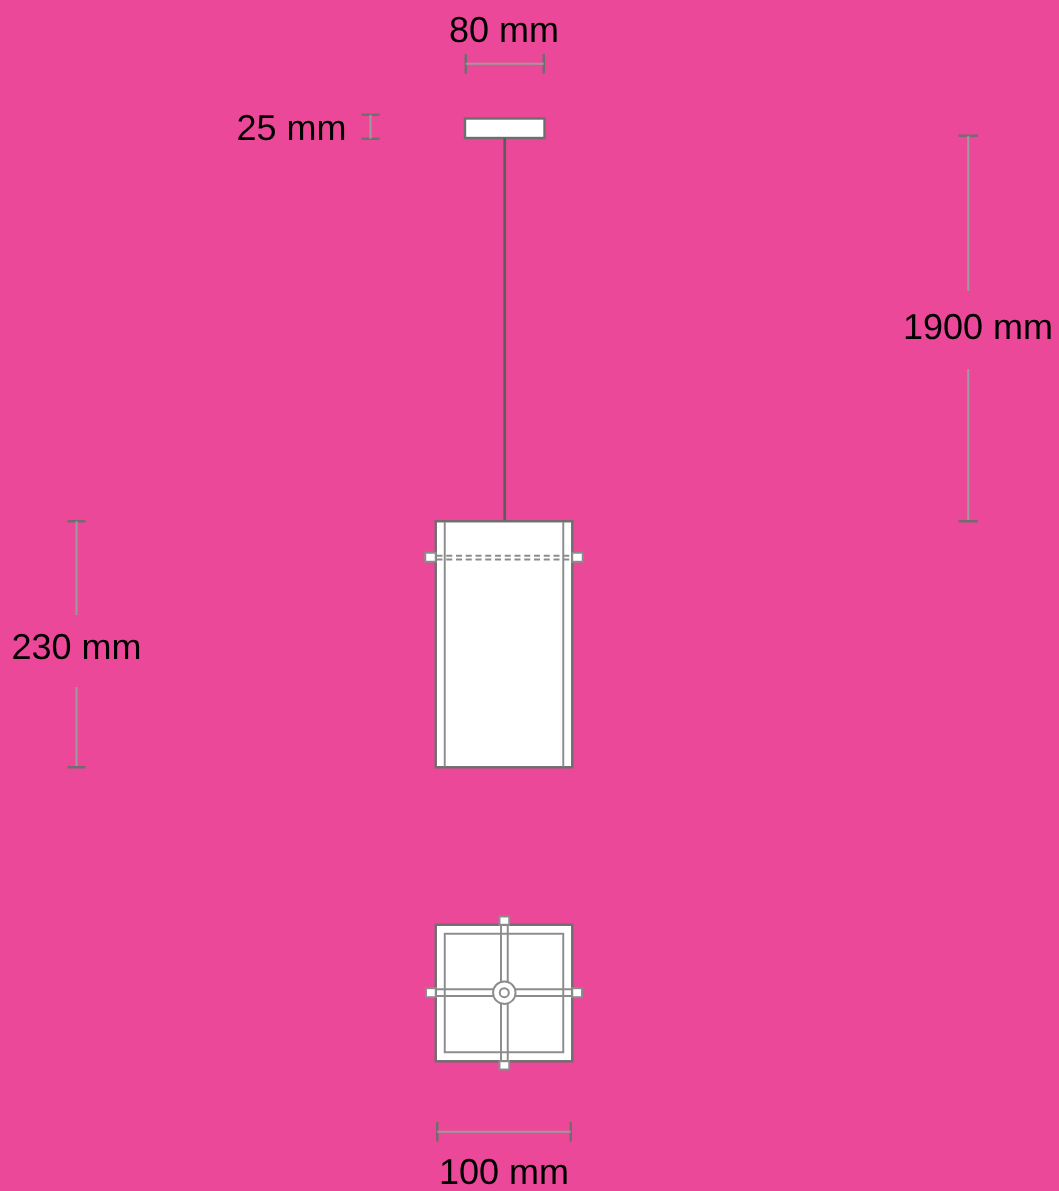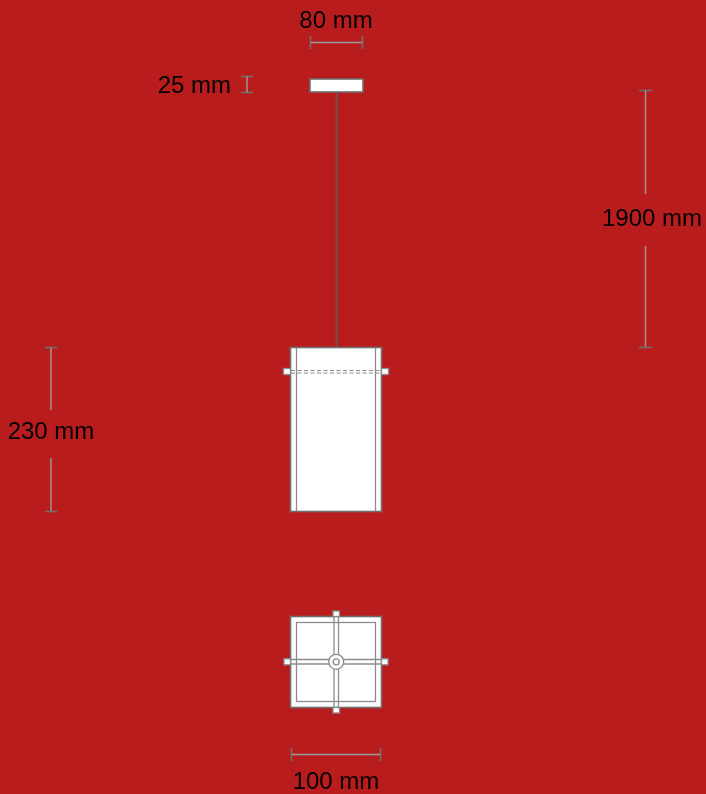--- a/index.html
+++ b/index.html
@@ -4,21 +4,21 @@
 <style>
   html, body {
     margin: 0;
     padding: 0;
     background: #ffffff;
   }
   .canvas {
     position: relative;
     width: 706px;
     height: 794px;
-    background: #b91c1c;
+    background: #ec4899;
     overflow: hidden;
   }
   svg {
     position: absolute;
     top: 0;
     left: 0;
   }
   text {
     font-family: "Liberation Sans", sans-serif;
     font-size: 24px;

